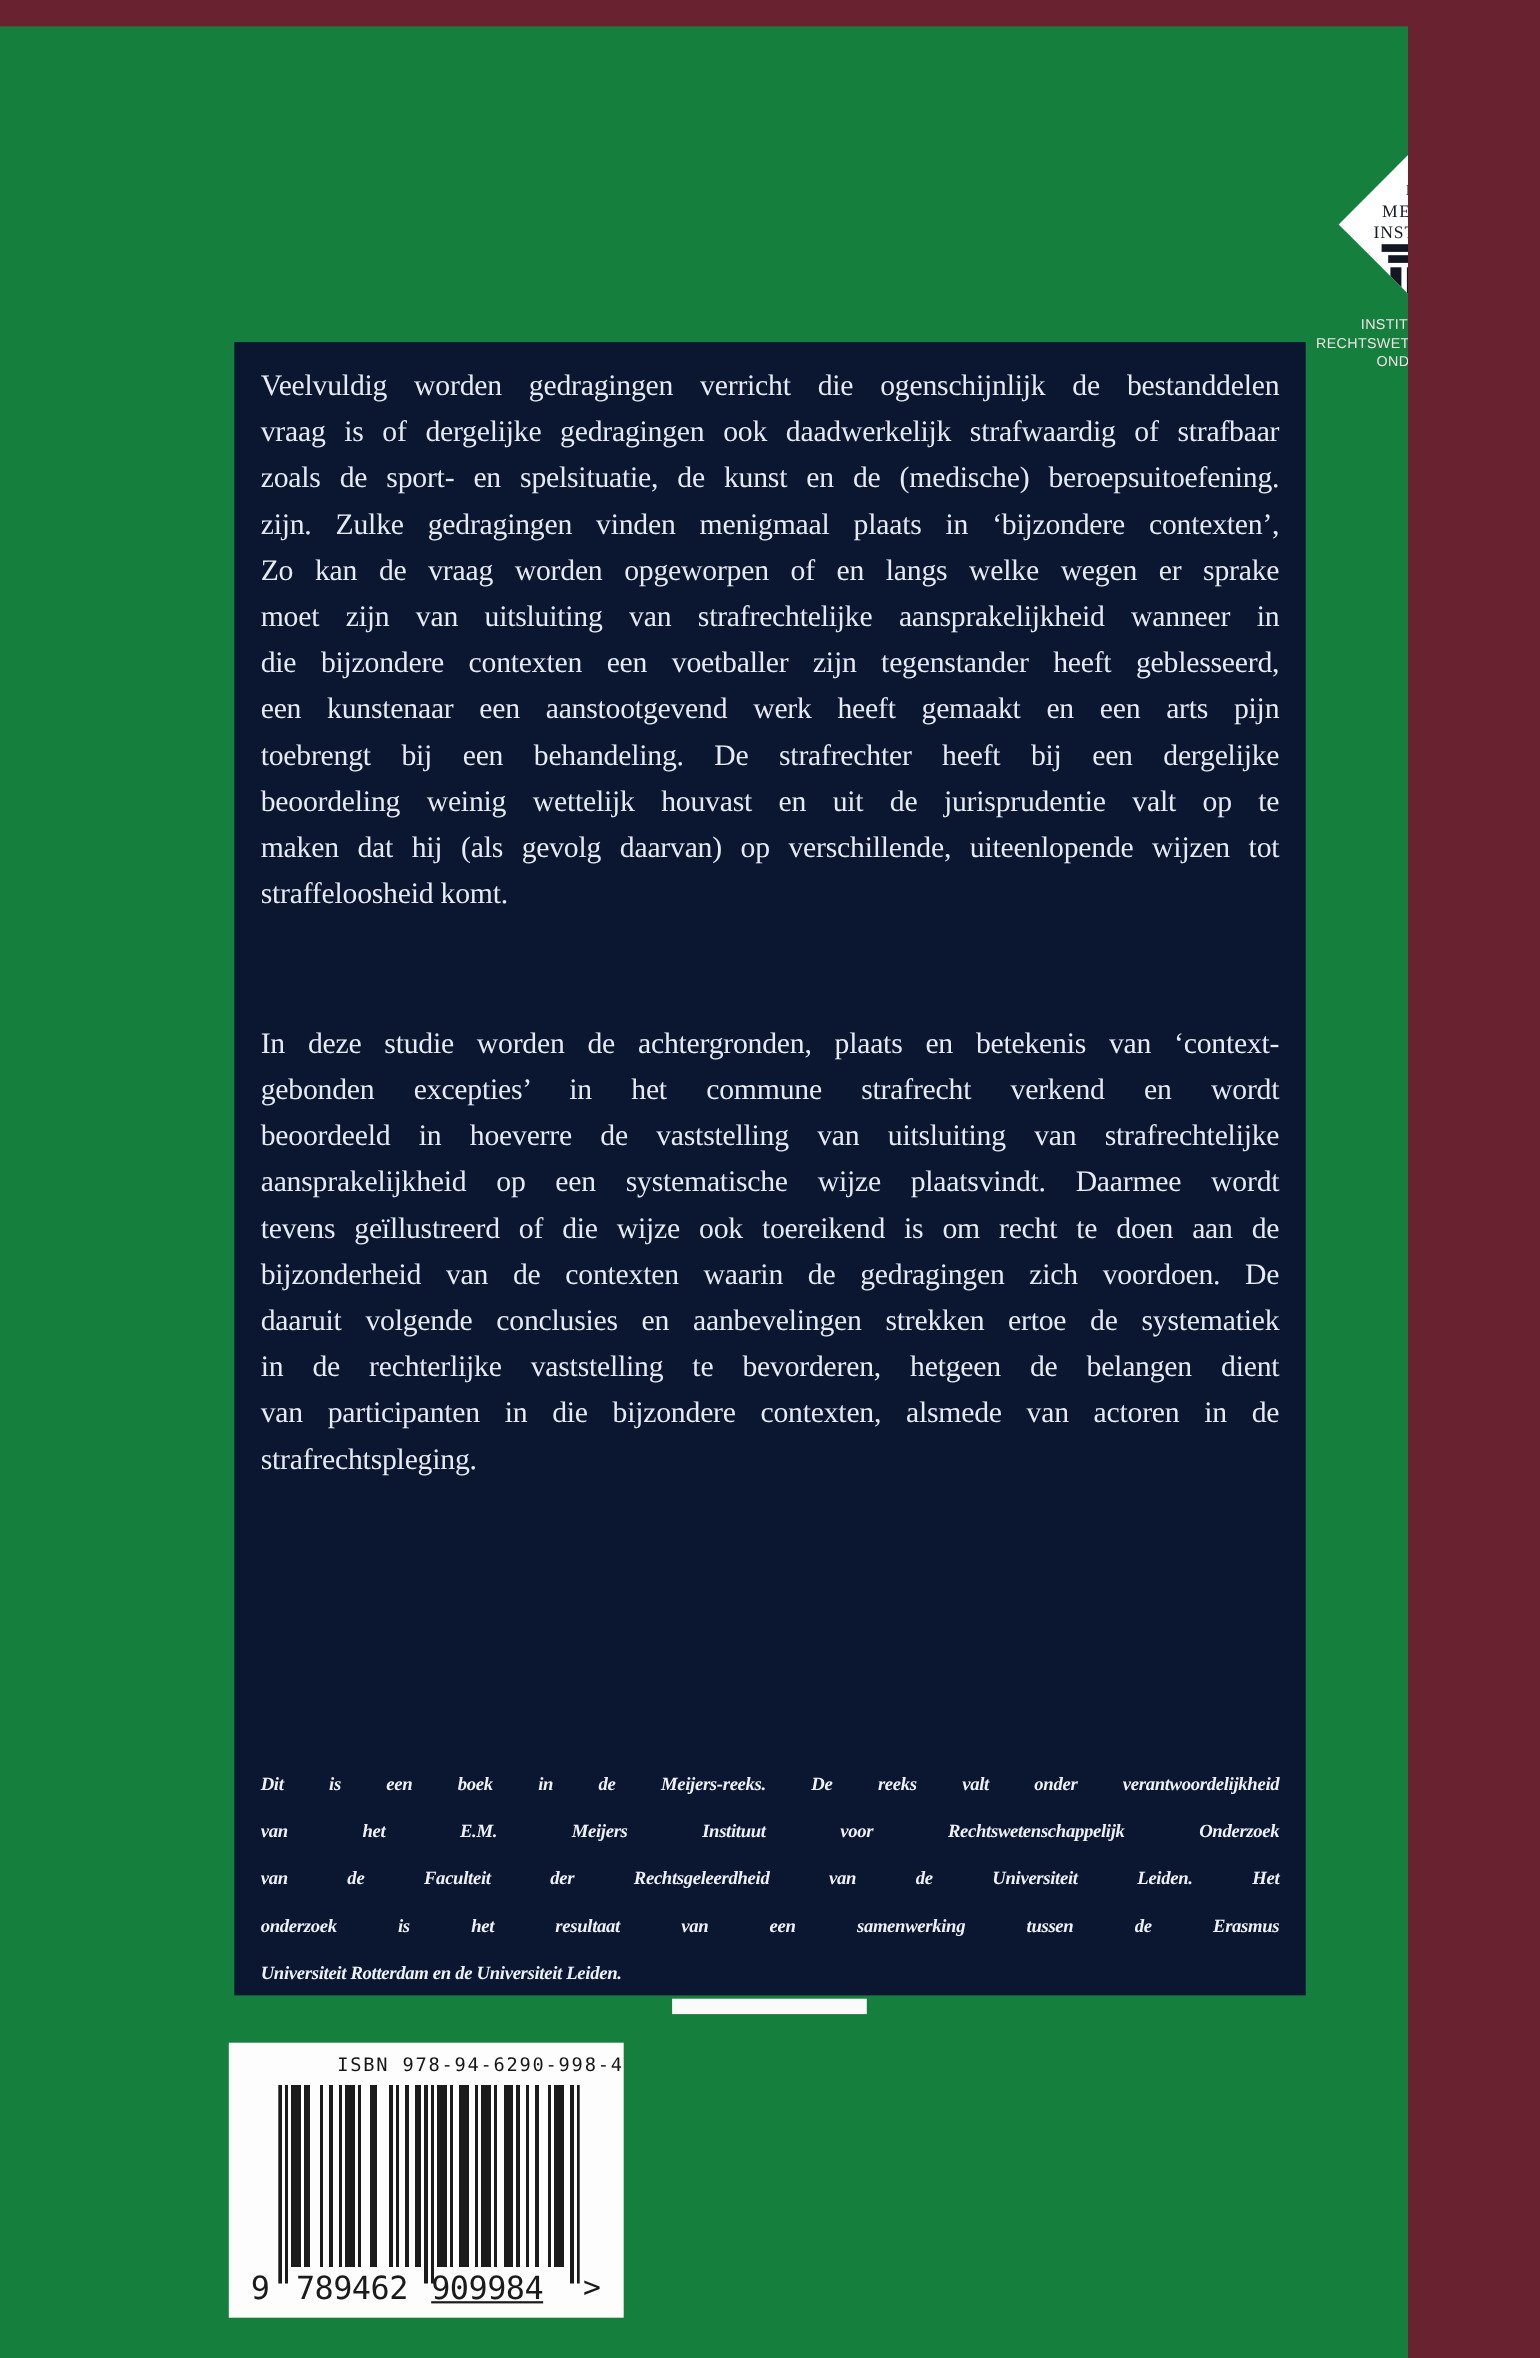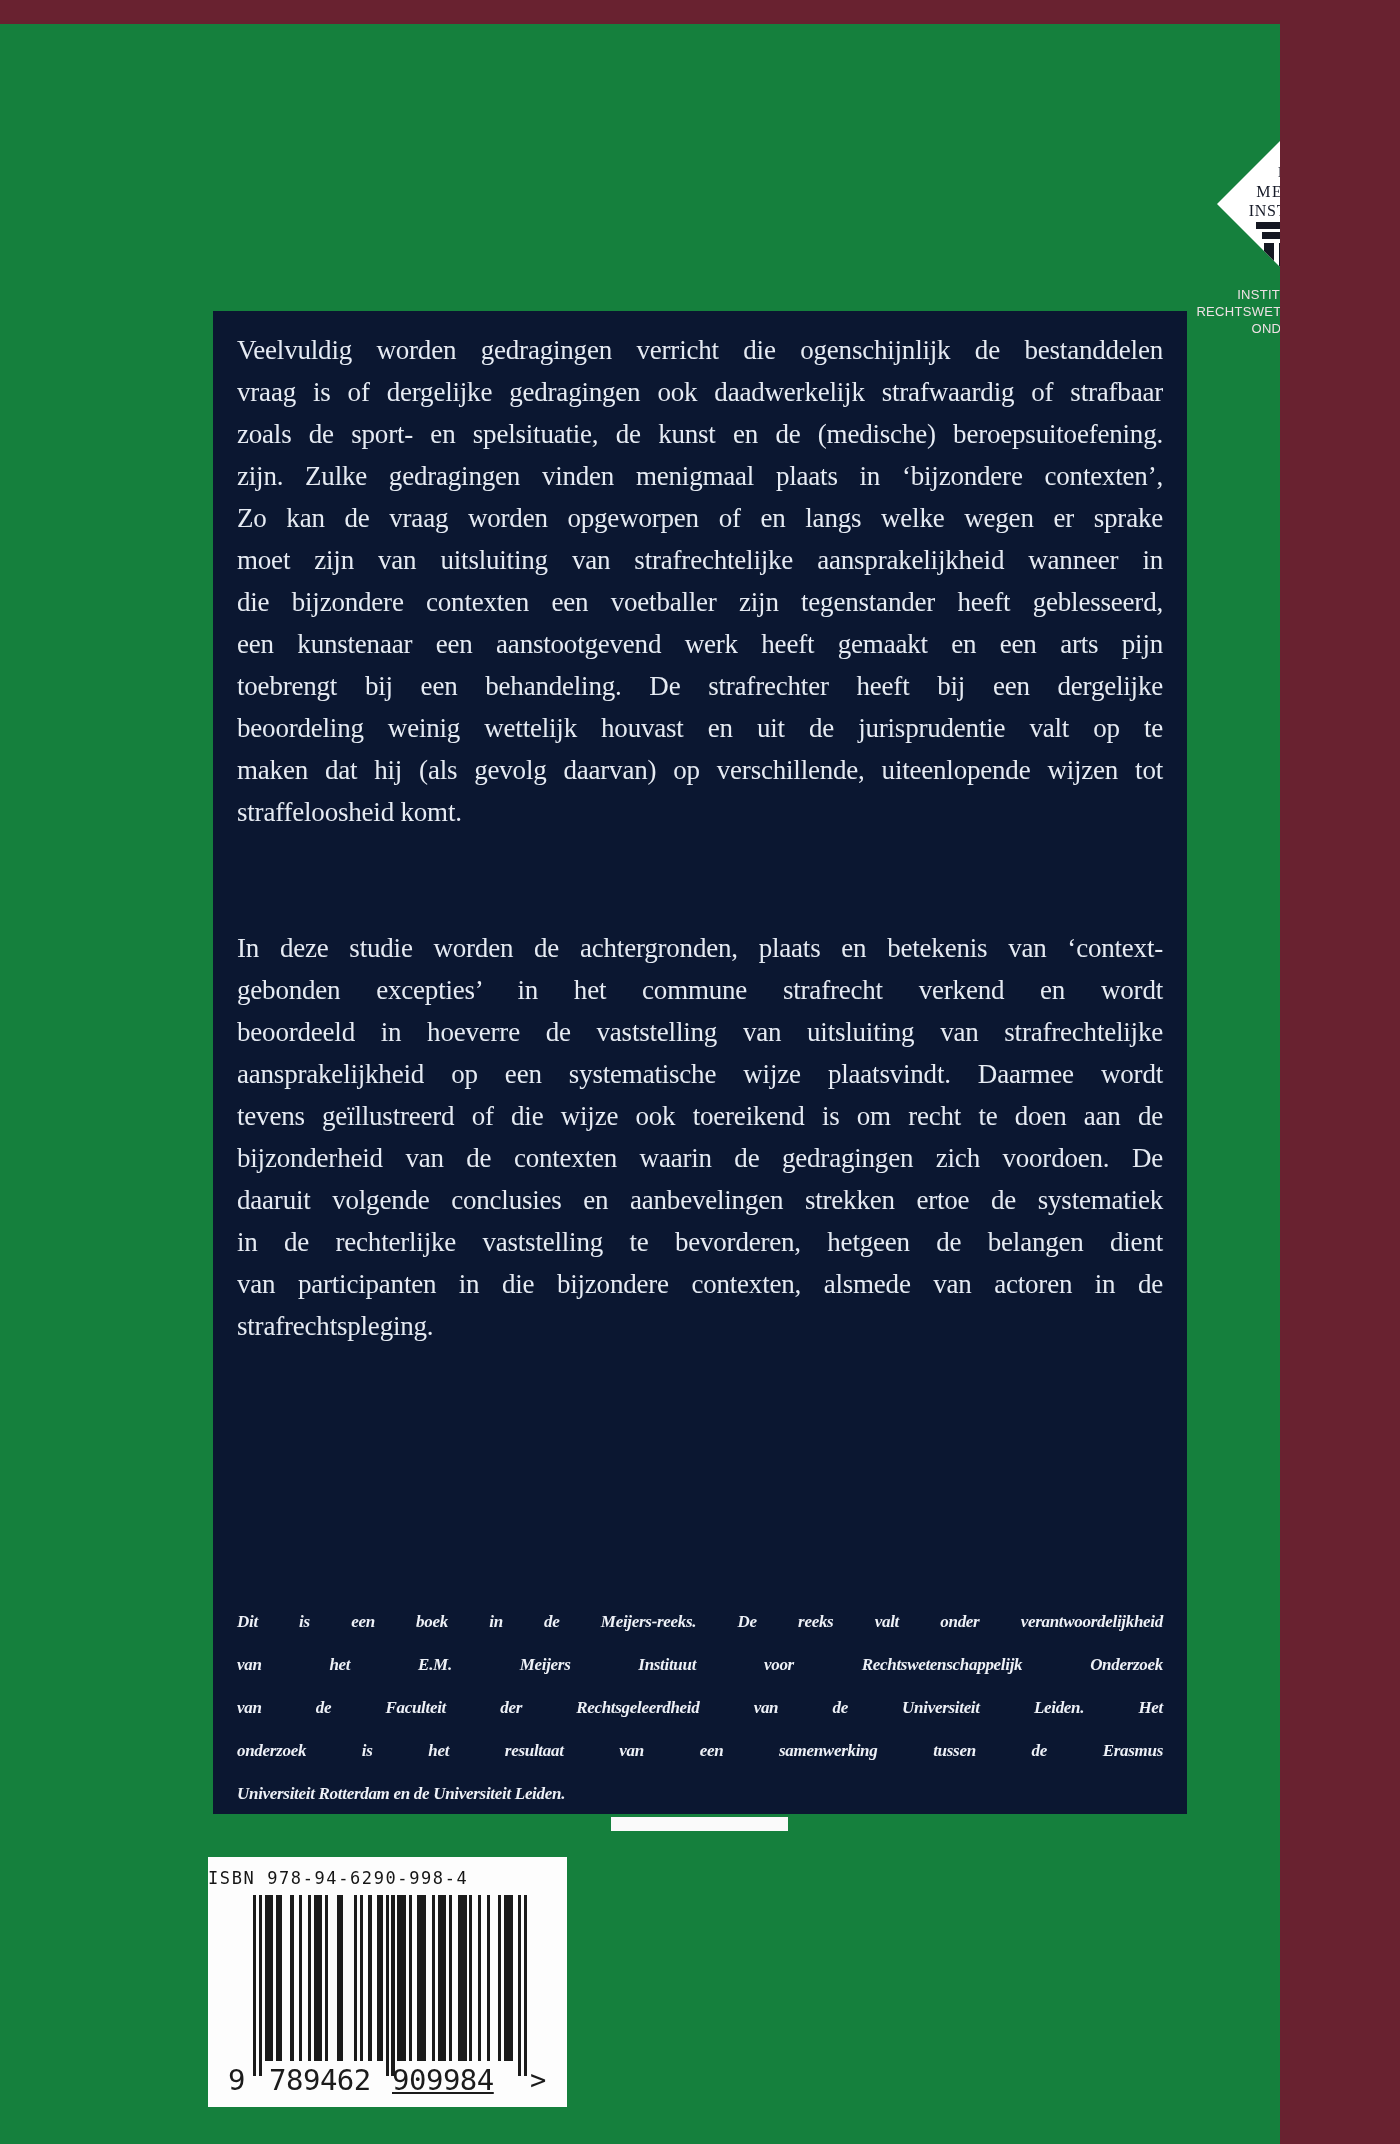--- a/index.html
+++ b/index.html
@@ -22,21 +22,21 @@
   .logo-caption{position:absolute;left:1186px;top:262px;width:216px;color:#EFE1E5;
                 font-family:"Liberation Sans",sans-serif;font-size:13px;letter-spacing:0.3px;}
   .logo-caption .tline{height:17px;line-height:17px;text-align:center;text-align-last:center;white-space:nowrap;}
 
   
   .tab{position:absolute;left:611px;top:1793px;width:177px;height:14px;background:#FAFAFA;}
 
   
   .isbn-box{position:absolute;left:208px;top:1833px;width:359px;height:250px;background:#FDFDFD;
             font-family:"DejaVu Sans Mono",monospace;color:#1B1B1B;}
-  .isbn-label{position:absolute;left:0;top:11px;width:100%;text-align:left;
+  .isbn-label{position:absolute;left:0;top:11px;width:100%;text-align:right;
               font-size:17px;letter-spacing:1.6px;color:#161616;white-space:nowrap;}
   .bars{position:absolute;left:45px;top:38px;width:274px;height:181px;}
   .d{position:absolute;top:207px;font-size:29px;line-height:32px;letter-spacing:-0.5px;white-space:nowrap;}
   .d9{left:20px;} .g1{left:61px;} .g2{left:184px;text-decoration:underline;} .gt{left:322px;font-size:27px;}
 </style>
 </head>
 <body>
 
 <div class="cover">
 

